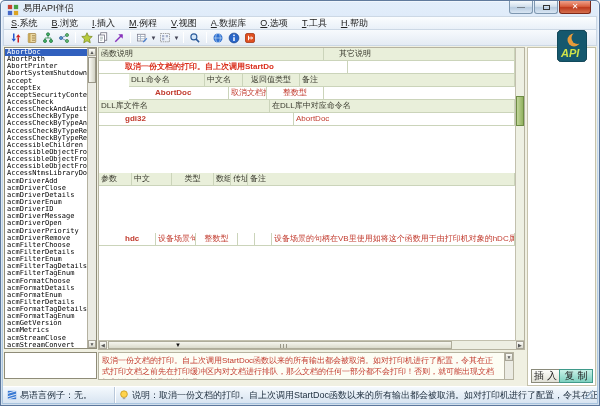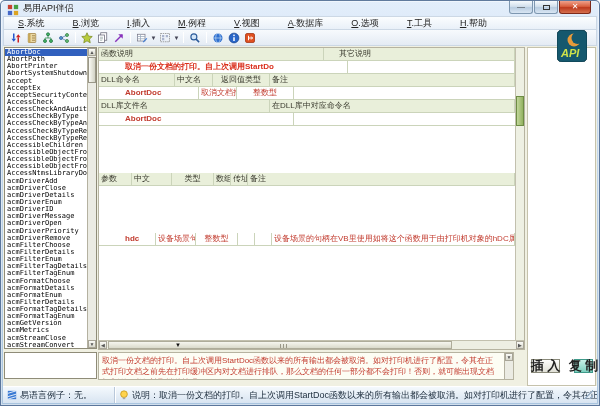--- a/index.html
+++ b/index.html
@@ -20,21 +20,21 @@
     border-radius:0 0 3px 3px;display:flex;align-items:center;justify-content:center;
     font-size:8px;line-height:8px;color:#333;
     background:linear-gradient(#f6fafd,#d3e0ed 45%,#b9cce0 55%,#d9e6f3);}
   .winbtn.close{width:32px;color:#fff;border-color:#7e2a1a;
     background:linear-gradient(#efa18b,#d9603f 45%,#bd3a1e 55%,#d5704e);}
   .maxglyph{width:7px;height:5px;border:1px solid #333;}
   
   .menubar{position:absolute;left:3px;right:3px;top:16px;height:14px;
     background:linear-gradient(#fbfdfe,#e9f0f8);border:1px solid #ccd8e5;
     display:flex;align-items:center;font-size:9px;color:#222;}
-  .menu-item{padding:0 14px;white-space:nowrap;}
+  .menu-item{padding:0 7px;white-space:nowrap;}
   .menu-item u{text-decoration:underline;}
   .toolbar{position:absolute;left:3px;right:3px;top:30px;height:16px;
     background:linear-gradient(#f7fafd,#e4ebf4);border:1px solid #ccd8e5;border-top:none;
     display:flex;align-items:center;padding:0 4px;}
   .tb-btn{width:16px;height:14px;display:flex;align-items:center;justify-content:center;}
   .tb-btn svg{width:12px;height:12px;}
   .tb-sep{width:1px;height:11px;background:#b3c1d1;border-right:1px solid #fff;margin:0 3px;}
   .tb-dd{font-size:6px;color:#445;width:7px;text-align:center;}
   
   .logo{position:absolute;top:30px;left:557px;width:30px;height:32px;z-index:30;}
@@ -60,21 +60,21 @@
   .tablepanel{position:absolute;left:95px;top:1px;width:427px;height:303px;background:#fff;
     border:1px solid #b6b3a0;}
   .tgrid{position:absolute;left:0;top:0;right:9px;}
   .trow{display:grid;height:13px;border-bottom:1px solid #cbd4ba;font-size:8px;line-height:12px;overflow:hidden;}
   .trow.header{background:#e9efda;color:#3a3a2e;}
   .trow.value,.trow.desc{background:#fff;color:#c23b2e;padding-left:24px;}
   .trow.desc .cell{font-weight:bold;color:#da2f1c;}
   .trow.value .cell:first-child{font-weight:bold;}
   .cell{padding:0 2px;border-right:1px solid #cbd4ba;white-space:nowrap;overflow:hidden;}
   .split2{grid-template-columns:225px 1fr;gap:13px;}
-  .cmd4{grid-template-columns:76px 38px 57px 1fr;}
+  .cmd4{grid-template-columns:76px 38px 57px 1fr;margin-left:30px;}
   .lib2{grid-template-columns:171px 1fr;}
   .param6{grid-template-columns:33px 40px 42px 17px 17px 1fr;margin-top:47px;}
   .trow.cmd4 .cell:nth-child(3),.trow.param6 .cell:nth-child(3){text-align:center;}
   .tp-vscroll{position:absolute;right:0;top:0;bottom:9px;width:9px;background:#eef0e3;border-left:1px solid #c2c0ae;}
   .tp-vthumb{position:absolute;left:0;top:48px;width:8px;height:30px;
     background:linear-gradient(90deg,#c2d69a,#93b260);border:1px solid #6d8c44;}
   .tp-hscroll{position:absolute;left:0;right:0;bottom:0;height:9px;background:#edeee2;border-top:1px solid #c2c0ae;}
   .tp-hscroll .left{left:0;top:0;height:8px;}
   .tp-hscroll .right{left:auto;right:0;top:0;height:8px;}
   .tp-hthumb{position:absolute;left:9px;right:72px;top:0;height:8px;
@@ -82,25 +82,25 @@
   .tp-hgrip{position:absolute;left:50%;top:2px;width:8px;height:4px;
     background:repeating-linear-gradient(90deg,#9a9888 0 1px,transparent 1px 3px);}
   .split-handle{position:absolute;left:76px;top:1px;font-size:6px;line-height:7px;color:#111;}
   
   .descpanel{position:absolute;left:95px;top:306px;width:416px;height:28px;background:#fdfdf4;
     border:1px solid #b6b3a0;color:#c23b2e;font-size:8px;line-height:11px;
     padding:2px 12px 2px 3px;overflow:hidden;}
   .dp-scroll{position:absolute;right:0;top:0;bottom:0;width:9px;background:#ebebe3;border-left:1px solid #b4b1a0;}
   
   .rightpanel{position:absolute;left:524px;top:1px;right:1px;bottom:0;background:#fff;border:1px solid #c5c2ac;}
-  .btn{position:absolute;bottom:12px;height:14px;font-size:13px;display:flex;align-items:center;
+  .btn{position:absolute;bottom:2px;height:14px;font-size:10px;display:flex;align-items:center;
     justify-content:center;border:1px solid #8a8a7a;color:#222;
-    background:linear-gradient(#fdfdfb,#e0e0d6);white-space:nowrap;font-weight:bold;}
+    background:linear-gradient(#fdfdfb,#e0e0d6);white-space:nowrap;}
   .btn.insert{right:35px;width:29px;}
-  .btn.copy{right:2px;width:19px;border-color:#3f9a8a;background:linear-gradient(#c9f1e7,#7dd0bf);}
+  .btn.copy{right:2px;width:34px;border-color:#3f9a8a;background:linear-gradient(#c9f1e7,#7dd0bf);}
   
   .statusbar{position:absolute;left:3px;right:3px;bottom:3px;height:17px;
     background:linear-gradient(#f4f9fd,#d8e4f1);border-top:1px solid #fff;
     display:flex;font-size:9px;color:#1c2c3c;margin-top:36px;}
   .sb-seg{display:flex;align-items:center;gap:3px;padding:0 4px;height:100%;
     border-right:1px solid #b9c8da;box-shadow:1px 0 0 #fff;white-space:nowrap;overflow:hidden;}
   .sb-seg svg{width:10px;height:10px;flex:none;}
   .sb-seg.s1{width:112px;}
   .sb-seg.s2{width:100px;}
   .sb-seg.s3{flex:1;border-right:none;box-shadow:none;padding-right:14px;}
@@ -327,20 +327,21 @@
           <div class="trow cmd4 value">
             <div class="cell">AbortDoc</div>
             <div class="cell">取消文档打印</div>
             <div class="cell">整数型</div>
           </div>
           <div class="trow lib2 header">
             <div class="cell">DLL库文件名</div>
             <div class="cell">在DLL库中对应命令名</div>
           </div>
           <div class="trow lib2 value">
+            <div class="cell">gdi32</div>
             <div class="cell">AbortDoc</div>
           </div>
           <div class="trow param6 header">
             <div class="cell">参数</div>
             <div class="cell">中文</div>
             <div class="cell">类型</div>
             <div class="cell">数组</div>
             <div class="cell">传址</div>
             <div class="cell">备注</div>
           </div>

